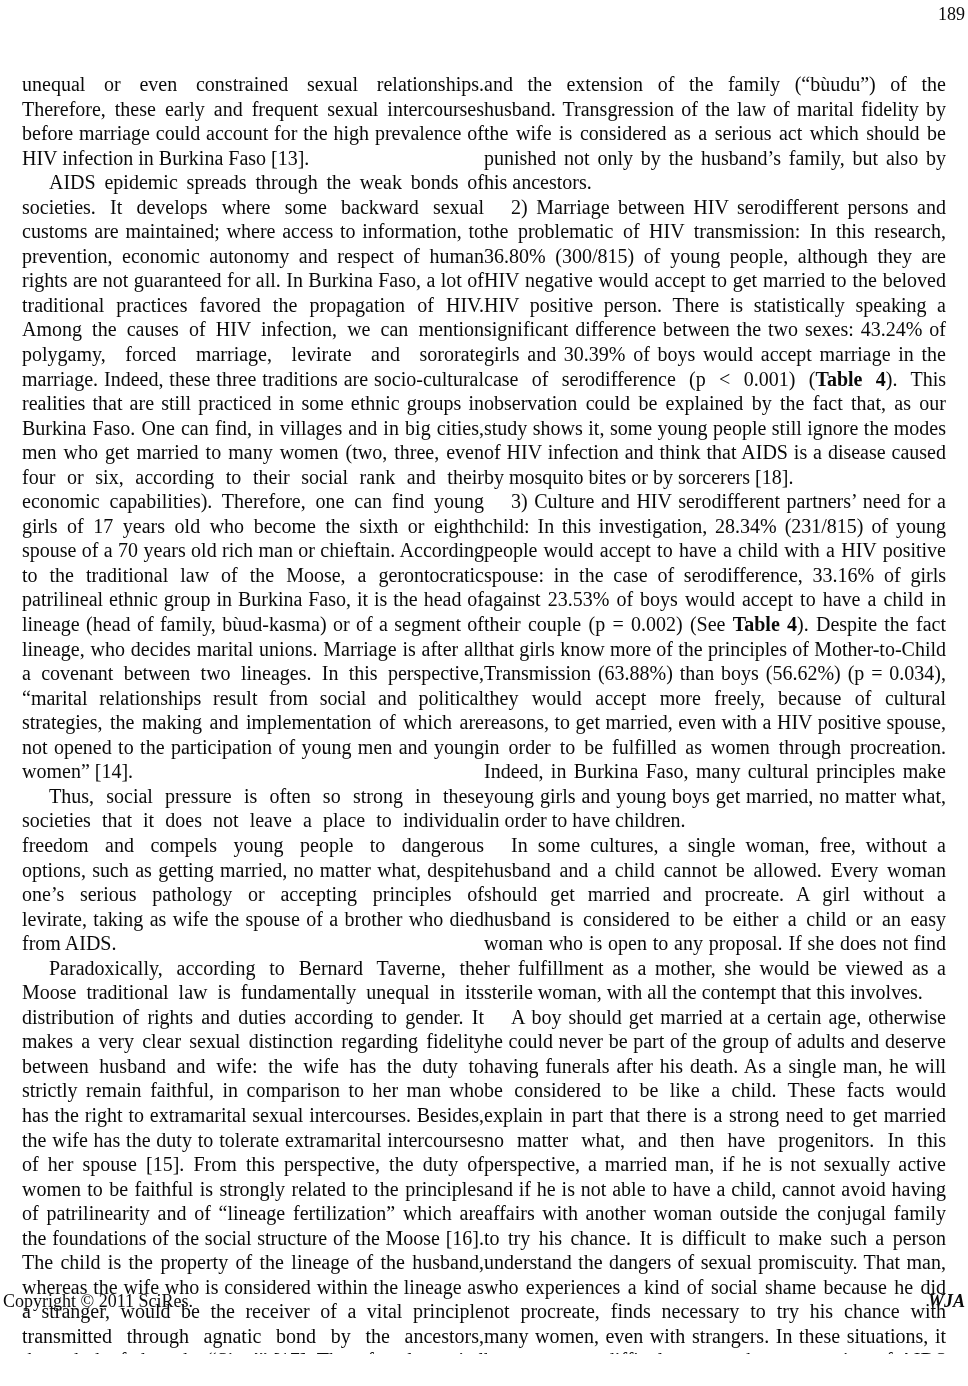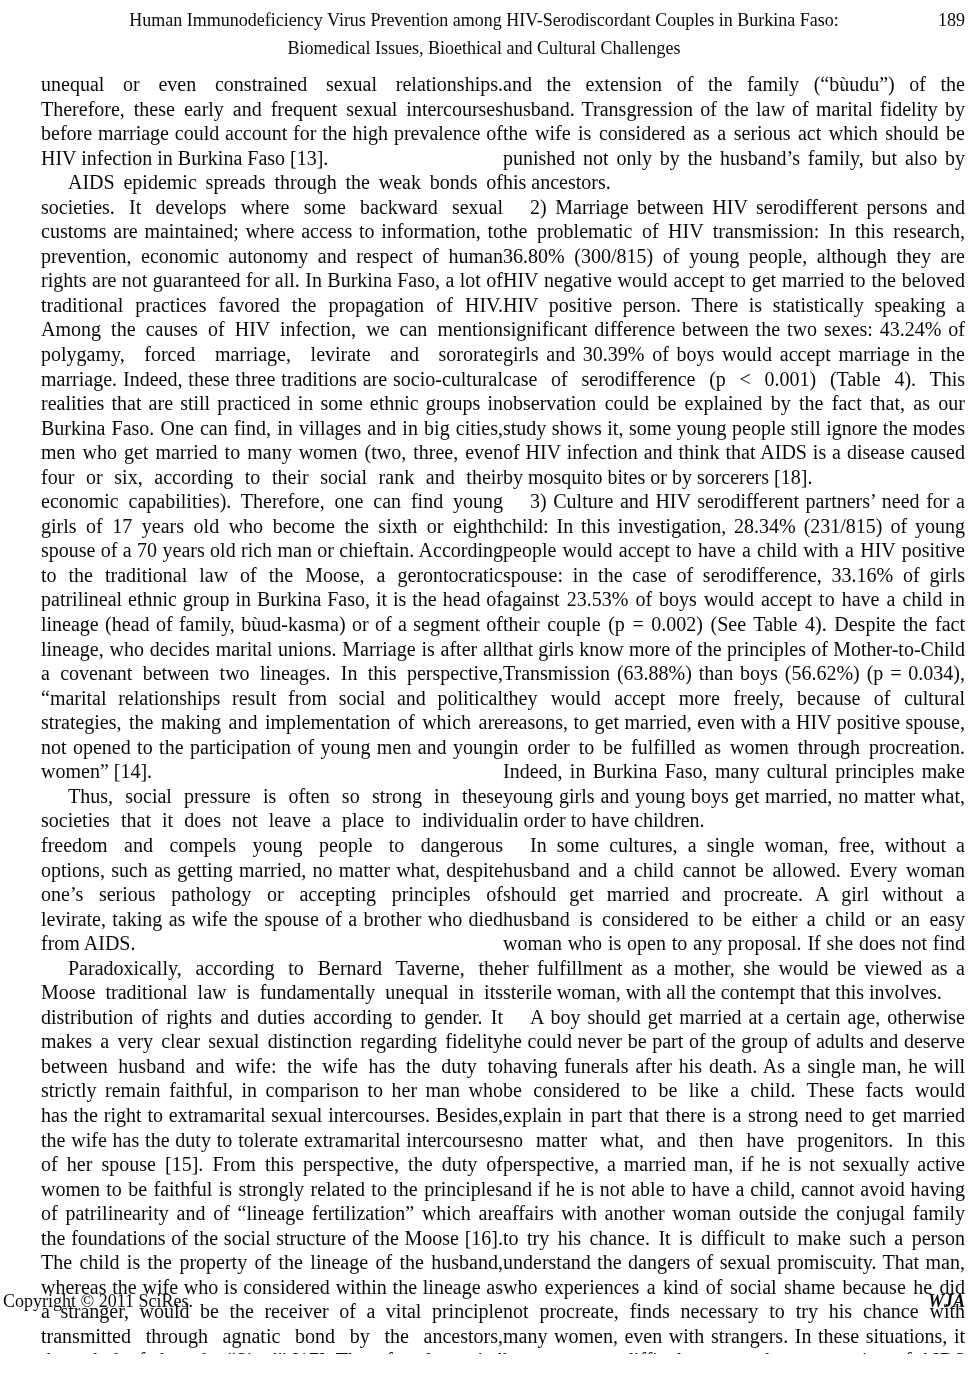--- a/index.html
+++ b/index.html
@@ -17,68 +17,64 @@
     position: absolute;
     top: 6px;
     left: 40px;
     right: 40px;
     text-align: center;
     font-size: 18px;
     line-height: 28px;
   }
   .page-number {
     position: absolute;
-    top: 6px;
+    top: 0;
     right: 3px;
     font-size: 18px;
     line-height: 28px;
   }
   .columns {
     position: absolute;
     top: 72px;
     left: 3px;
     right: 3px;
     height: 1282px;
     display: flex;
-    justify-content: flex-end;
+    justify-content: center;
     overflow: hidden;
   }
   .column {
     width: 462px;
     font-size: 20px;
     line-height: 24.55px;
     text-align: justify;
   }
   .para { text-align: justify; }
   .para.indent { text-indent: 27px; }
   .para.jlast { text-align-last: justify; }
   .it { }
-  .bd { font-weight: normal; margin-top: 41px; }
+  .bd { font-weight: bold; margin-top: 41px; }
   .footer {
     position: absolute;
     left: 3px;
     right: 3px;
     top: 1289px;
     display: flex;
     justify-content: space-between;
     align-items: baseline;
     font-size: 18px;
     line-height: 24px;
   }
   .journal-abbrev { font-weight: bold; font-style: italic; margin-left: 12px; }
 </style>
 </head>
 <body>
 
 <div class="page">
 
-  <div class="header">
-    <div>Human Immunodeficiency Virus Prevention among HIV-Serodiscordant Couples in Burkina Faso:</div>
-    <div>Biomedical Issues, Bioethical and Cultural Challenges</div>
-  </div>
   <div class="page-number">189</div>
 
   <div class="columns">
     <div class="column">
         <p class="para"><span>unequal or even constrained sexual relationships. Therefore, these early and frequent sexual intercourses before marriage could account for the high prevalence of HIV infection in Burkina Faso [13].</span></p>
         <p class="para indent"><span>AIDS epidemic spreads through the weak bonds of societies. It develops where some backward sexual customs are maintained; where access to information, to prevention, economic autonomy and respect of human rights are not guaranteed for all. In Burkina Faso, a lot of traditional practices favored the propagation of HIV. Among the causes of HIV infection, we can mention polygamy, forced marriage, levirate and sororate marriage. Indeed, these three traditions are socio-cultural realities that are still practiced in some ethnic groups in Burkina Faso. One can find, in villages and in big cities, men who get married to many women (two, three, even four or six, according to their social rank and their economic capabilities). Therefore, one can find young girls of 17 years old who become the sixth or eighth spouse of a 70 years old rich man or chieftain. According to the traditional law of the Moose, a gerontocratic patrilineal ethnic group in Burkina Faso, it is the head of lineage (head of family, </span><span class="it">bùud-kasma</span><span>) or of a segment of lineage, who decides marital unions. Marriage is after all a covenant between two lineages. In this perspective, “</span><span class="it">marital relationships result from social and political strategies, the making and implementation of which are not opened to the participation of young men and young women</span><span>” [14].</span></p>
         <p class="para indent"><span>Thus, social pressure is often so strong in these societies that it does not leave a place to individual freedom and compels young people to dangerous options, such as getting married, no matter what, despite one’s serious pathology or accepting principles of levirate, taking as wife the spouse of a brother who died from AIDS.</span></p>
         <p class="para indent jlast"><span>Paradoxically, according to Bernard Taverne, the Moose traditional law is fundamentally unequal in its distribution of rights and duties according to gender. It makes a very clear sexual distinction regarding fidelity between husband and wife: the wife has the duty to strictly remain faithful, in comparison to her man who has the right to extramarital sexual intercourses. Besides, the wife has the duty to tolerate extramarital intercourses of her spouse [15]. From this perspective, the duty of women to be faithful is strongly related to the principles of patrilinearity and of “lineage fertilization” which are the foundations of the social structure of the Moose [16]. The child is the property of the lineage of the husband, whereas the wife who is considered within the lineage as a stranger, would be the receiver of a vital principle transmitted through agnatic bond by the ancestors, through the father: the “</span><span class="it">Sigré</span><span>” [17]. Thus, female marital fidelity is fundamental in order to control fertilization</span></p>
       </div>
     <div class="column">

